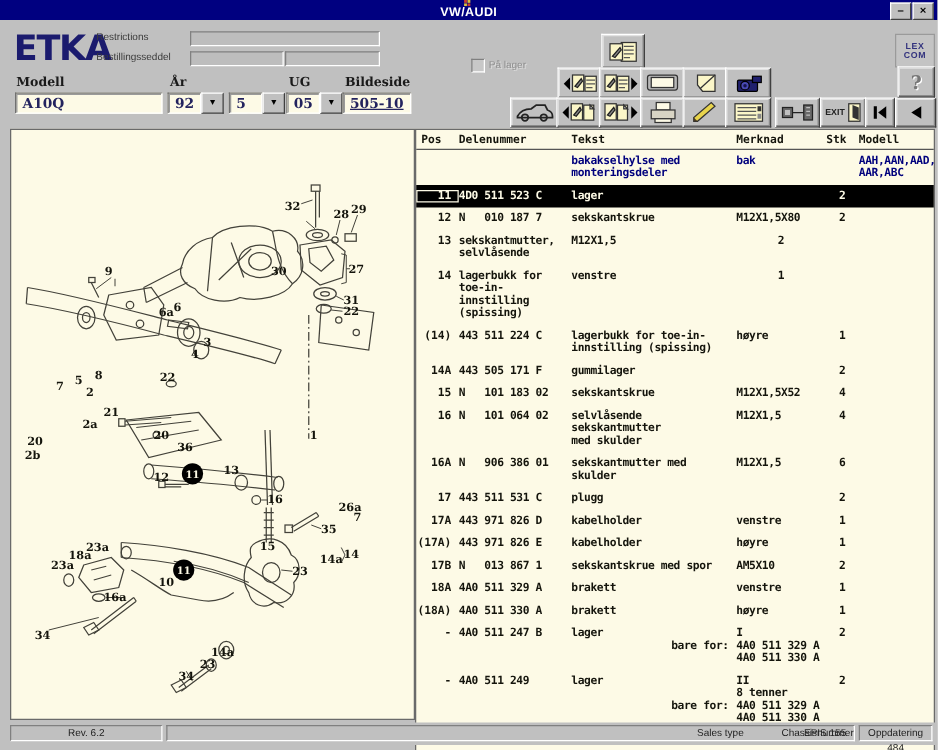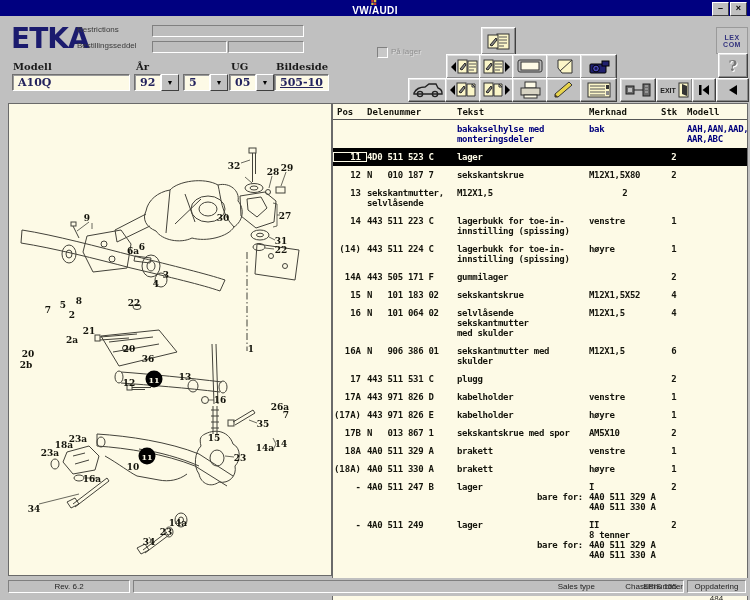--- a/index.html
+++ b/index.html
@@ -462,21 +462,20 @@
             <div class="c-pos">13</div>
             <div class="c-tekst">sekskantmutter, selvlåsende</div>
             <div class="c-merk">M12X1,5</div>
             <div class="c-stk">2</div>
             <div class="c-mod"></div>
           </div>
         </div>
         <div class="trow">
           <div class="tgrid">
             <div class="c-pos">14</div>
-            <div class="c-del">443 511 223 C</div>
             <div class="c-tekst">lagerbukk for toe-in-
 innstilling (spissing)</div>
             <div class="c-merk">venstre</div>
             <div class="c-stk">1</div>
             <div class="c-mod"></div>
           </div>
         </div>
         <div class="trow">
           <div class="tgrid">
             <div class="c-pos">(14)</div>

